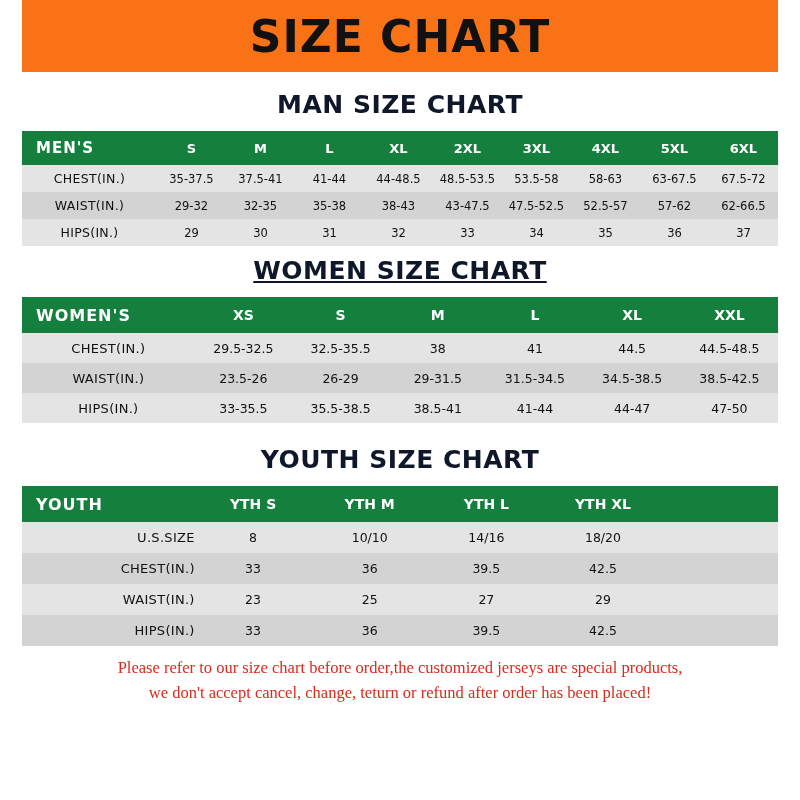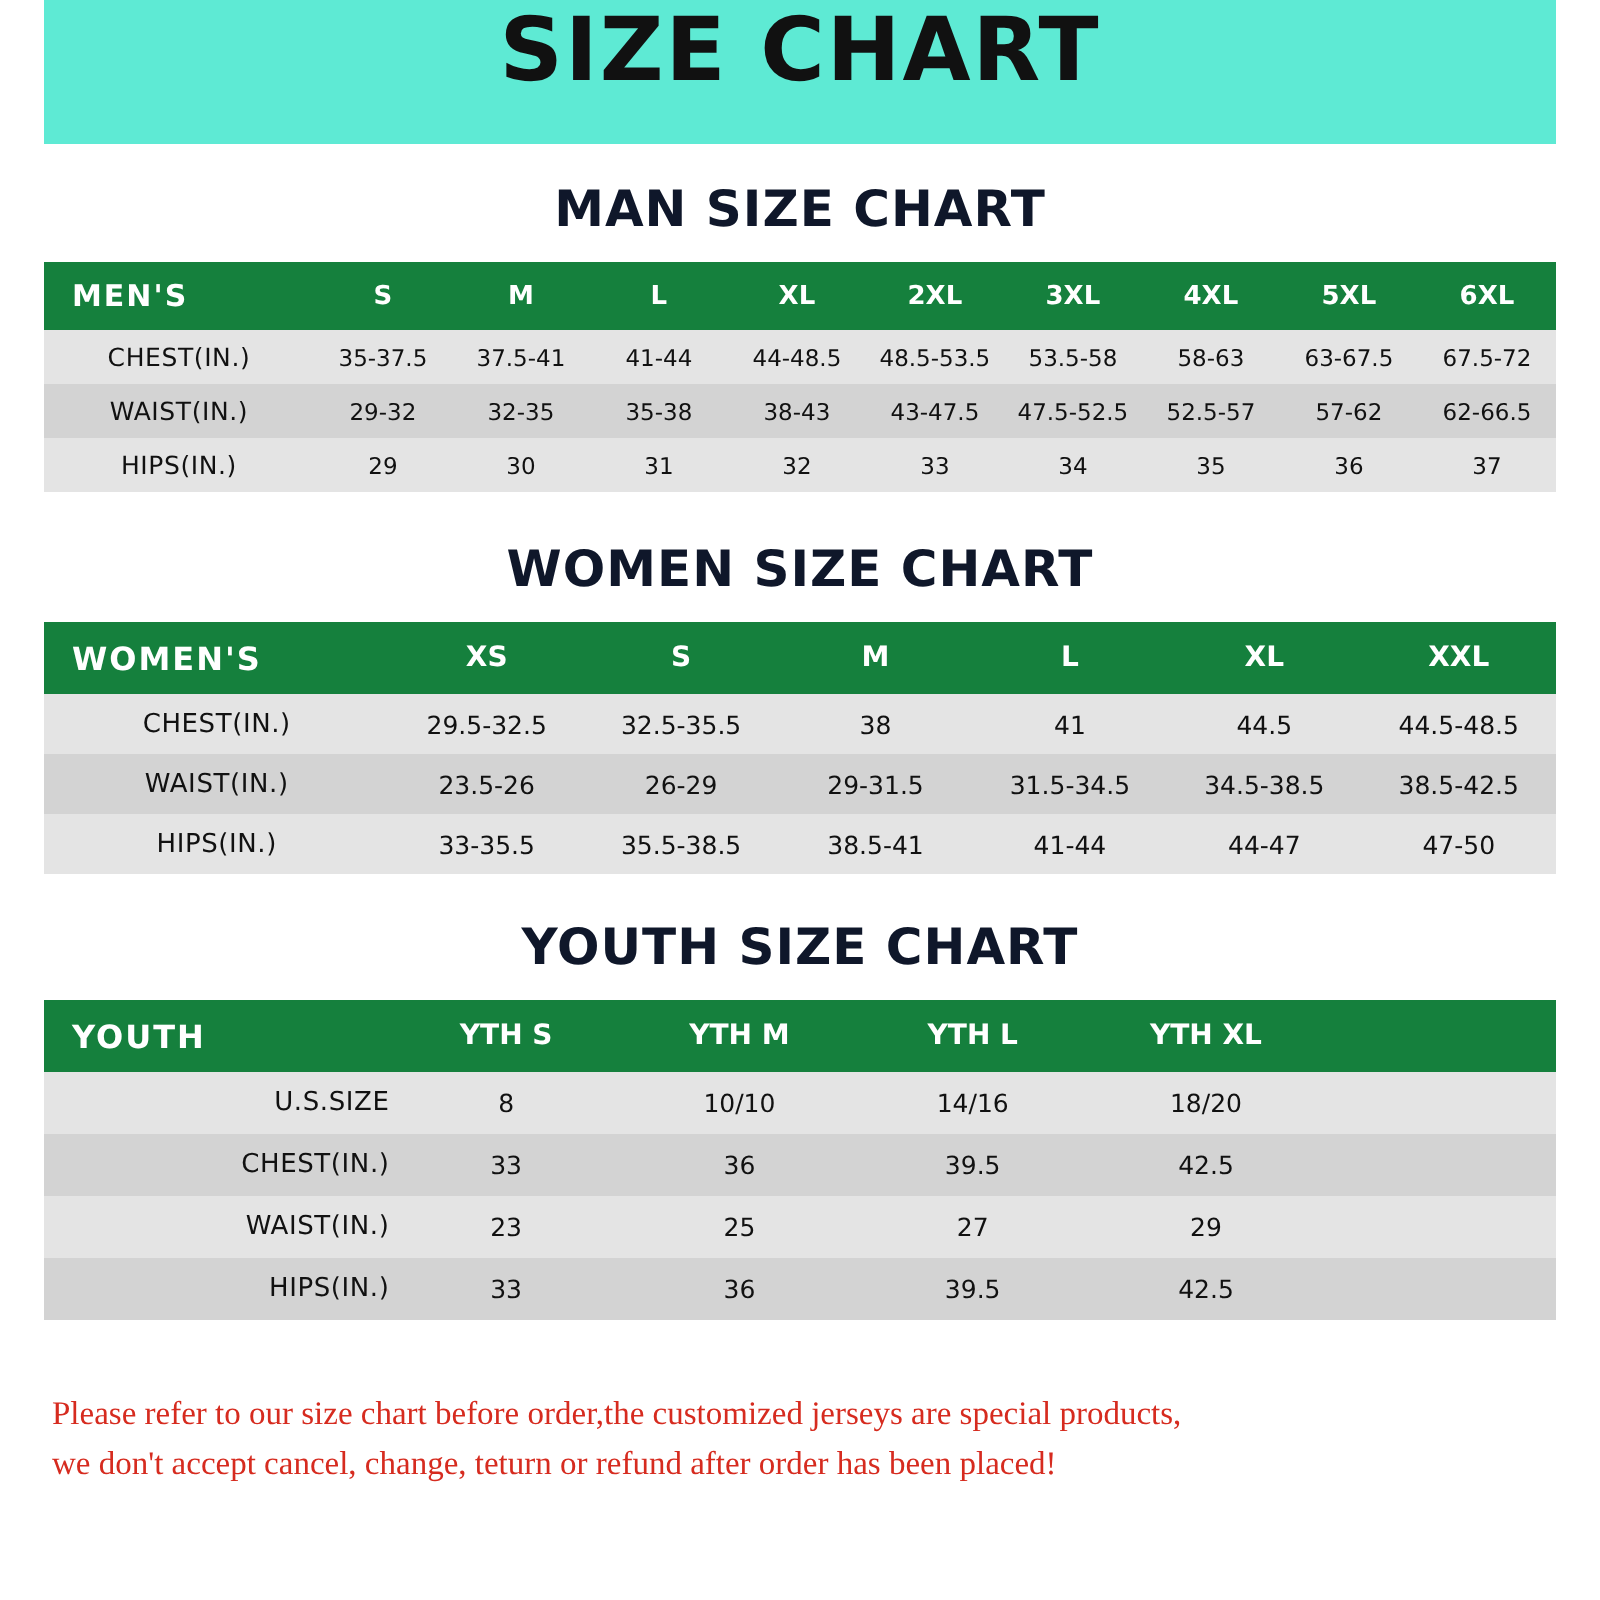--- a/index.html
+++ b/index.html
@@ -17,23 +17,23 @@
     position: relative;
     width: 800px;
     height: 800px;
     background: #ffffff;
     box-sizing: border-box;
   }
   
   .banner {
     position: relative;
     height: 72px;
-    background: #5eead4;
+    background: #f97316;
     display: flex;
-    align-items: flex-start;
+    align-items: center;
     justify-content: center;
   }
   .banner .white-left,
   .banner .white-right {
     position: absolute;
     top: 0;
     height: 100%;
     width: 22px;
     background: #ffffff;
   }
@@ -55,21 +55,21 @@
 
   .section-title {
     text-align: center;
     font-family: "DejaVu Sans", sans-serif;
     font-weight: bold;
     font-size: 25px;
     color: #0f172a;
     letter-spacing: 0.5px;
   }
   .t1 { margin-top: 18px; margin-bottom: 12px; }
-  .t2 { margin-top: 24px; margin-bottom: 12px; }
+  .t2 { margin-top: 10px; margin-bottom: 12px; text-decoration: underline; }
   .t3 { margin-top: 22px; margin-bottom: 12px; }
 
   table.size-table {
     width: 100%;
     border-collapse: collapse;
     table-layout: fixed;
   }
   table.size-table th,
   table.size-table td {
     text-align: center;
@@ -107,22 +107,22 @@
   #women-table thead th { font-size: 14px; height: 36px; }
   #women-table thead th.corner { font-size: 16px; }
   #women-table tbody td.rowhead { font-size: 13px; }
 
   #youth-table th, #youth-table td { font-size: 12.5px; height: 31px; }
   #youth-table thead th { font-size: 14px; height: 36px; }
   #youth-table thead th.corner { font-size: 16px; }
   #youth-table tbody td.rowhead { font-size: 13px; text-align: right; }
 
   .footer-note {
-    margin-top: 35px;
-    text-align: left;
+    margin-top: 10px;
+    text-align: center;
     color: #d62b1f;
     font-family: "Liberation Serif", serif;
     font-size: 16.5px;
     line-height: 1.5;
     padding: 0 4px;
   }
   .footer-note div { white-space: nowrap; }
 </style>
 </head>
 <body>

